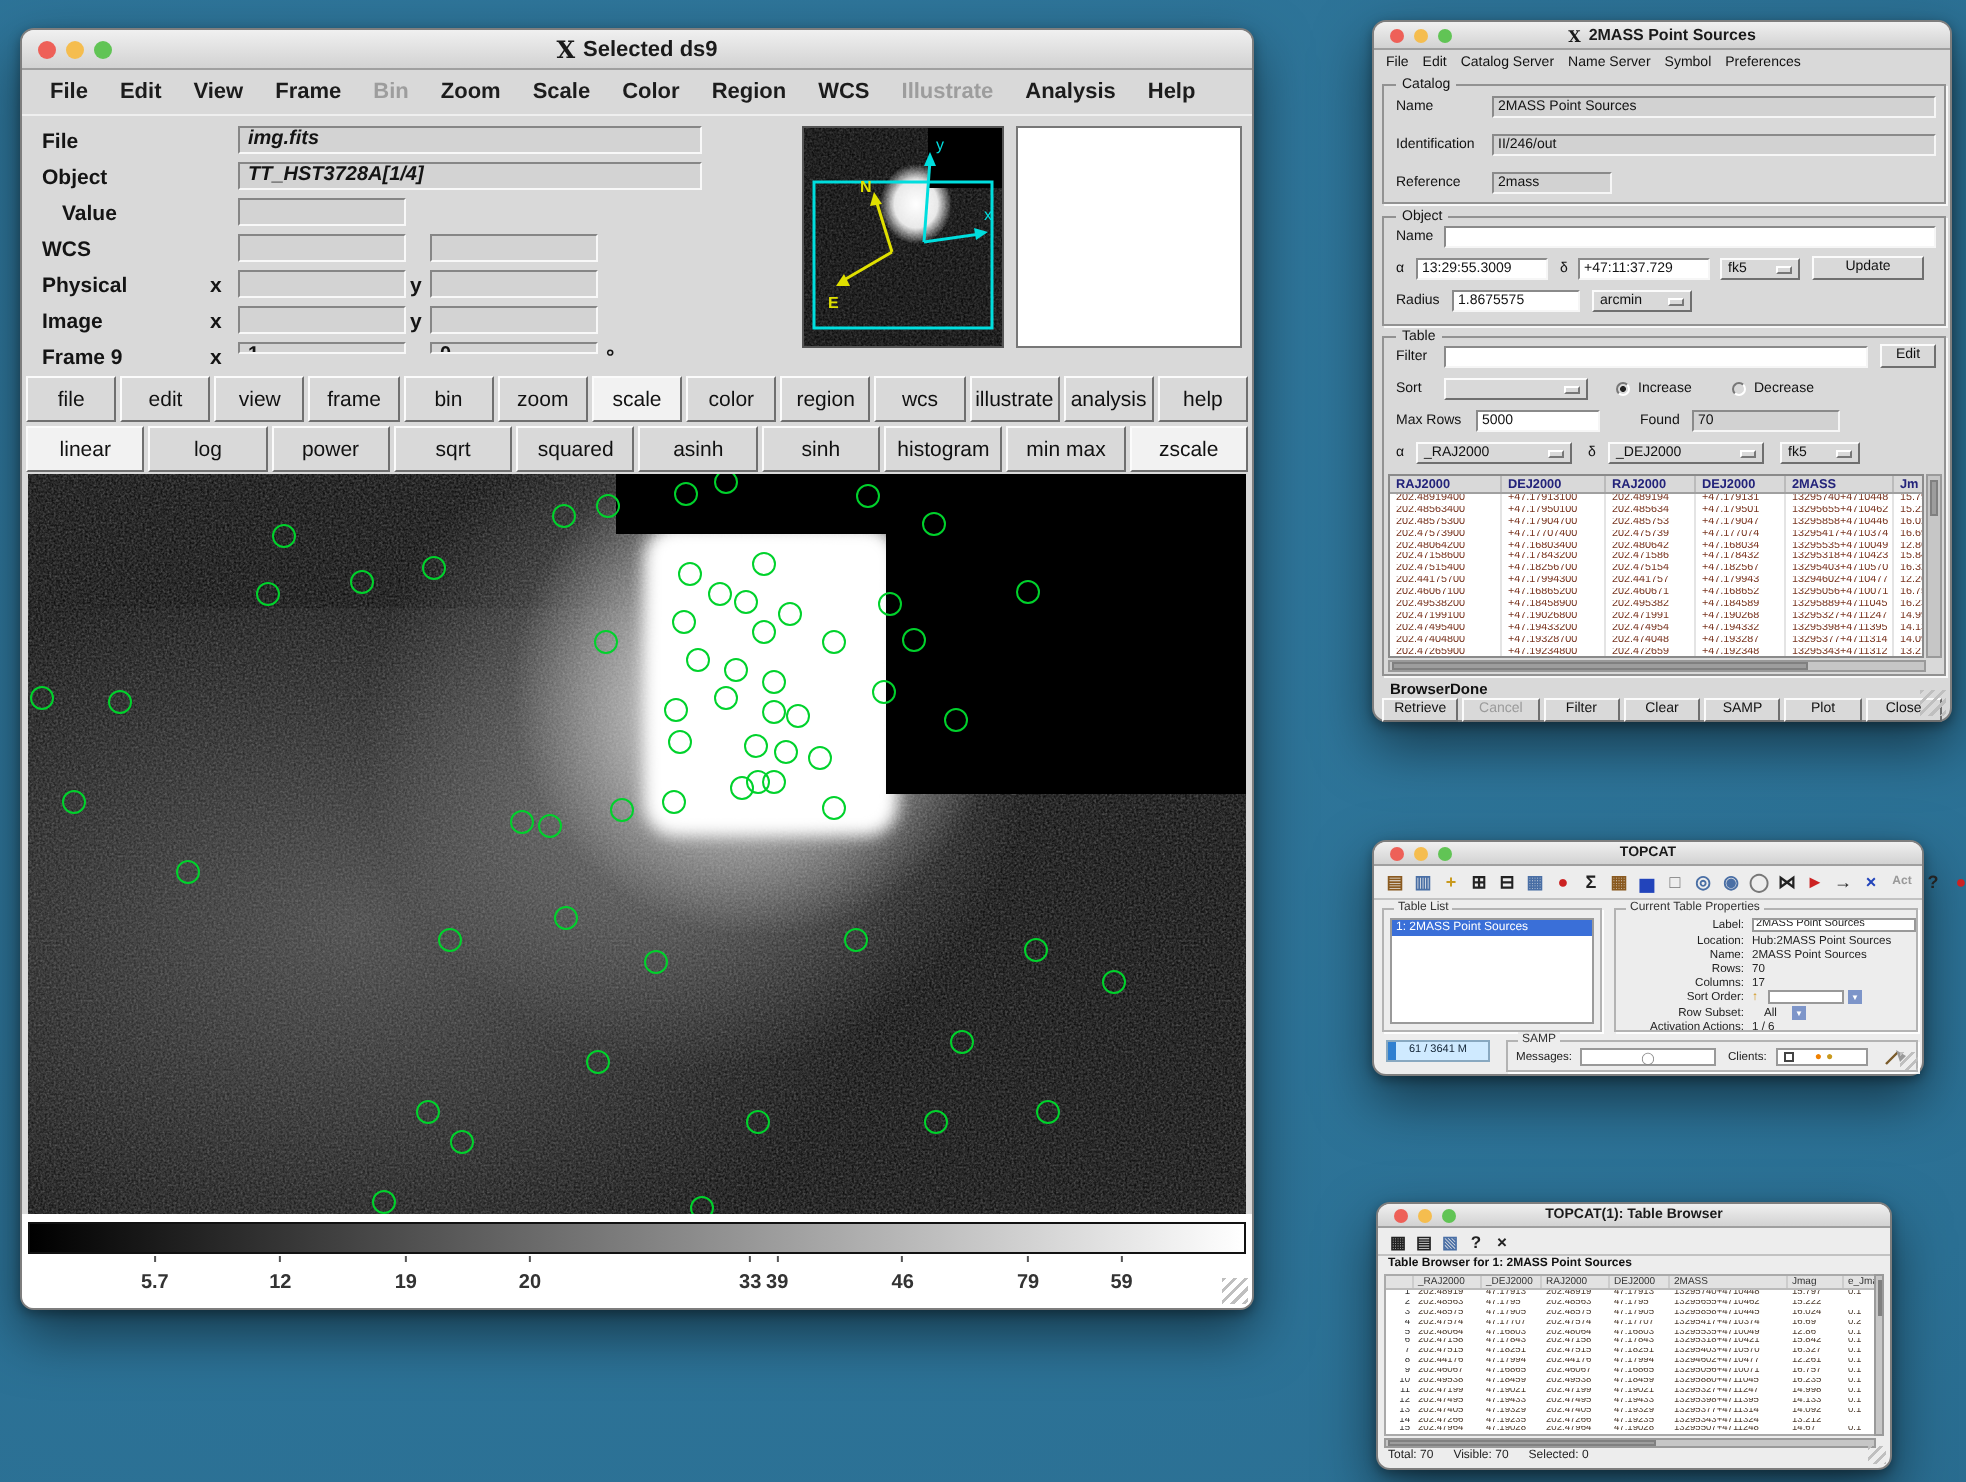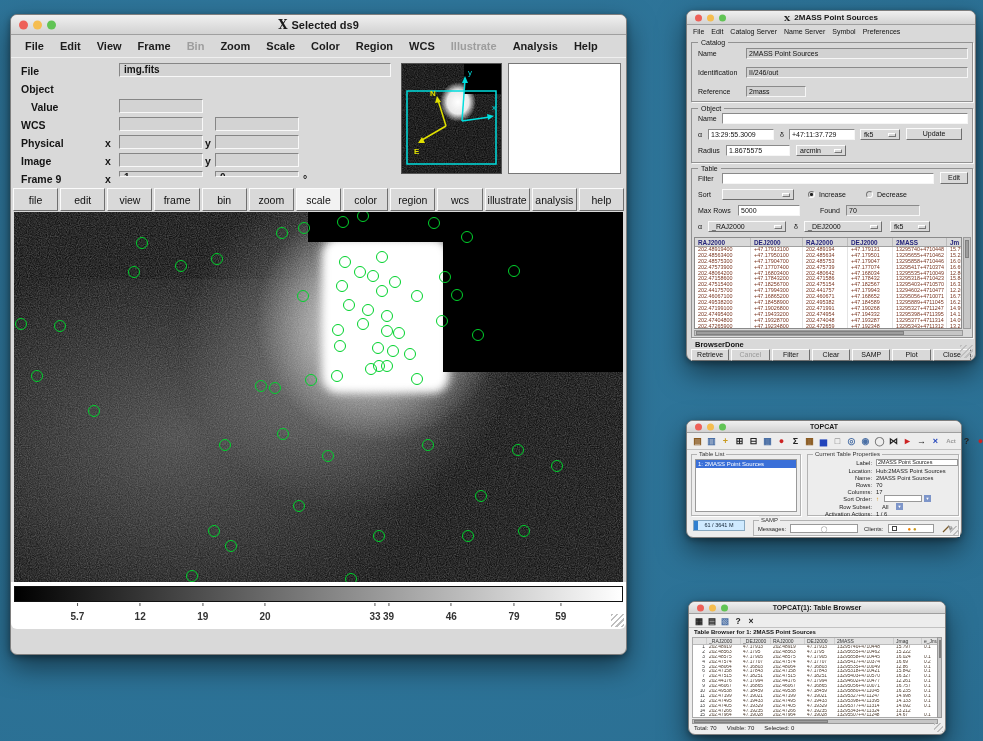--- a/index.html
+++ b/index.html
@@ -28,21 +28,21 @@
   .ds9-titlebar .xlogo{font-size:12px;}
   .ds9-menubar{height:22px;display:flex;align-items:center;padding:0 6px;background:#d9d9d9;}
   .ds9-menu-item{font-size:11px;font-weight:bold;color:#1c1c1c;padding:0 8px;}
   .ds9-menu-item.disabled{color:#9d9d9d;}
   .ds9-info{position:relative;height:130px;background:#d9d9d9;border-top:1px solid #efefef;}
   .inf-label{position:absolute;font-size:10.5px;font-weight:bold;color:#141414;}
   .inf-field{position:absolute;height:14px;background:#d3d3d3;
     border-top:1px solid #868686;border-left:1px solid #868686;
     border-bottom:1px solid #f8f8f8;border-right:1px solid #f8f8f8;
     font-size:10px;font-weight:bold;color:#141414;line-height:12px;padding:0 4px;overflow:hidden;white-space:nowrap;}
-  .inf-field.wide{left:108px;width:272px;}
+  .inf-field.wide{left:108px;width:232px;font-style:italic;}
   .inf-field.f1{left:108px;width:84px;}
   .inf-field.f2{left:204px;width:84px;}
   .inf-field.ctr{text-align:center;}
   .panner{position:absolute;left:390px;top:5px;width:101px;height:111px;background:#000;border:1px solid #555;}
   .magnifier{position:absolute;left:497px;top:5px;width:113px;height:111px;background:#fff;border:1px solid #777;}
   .ds9-tabs{height:25px;display:flex;padding:0 1px;background:#d9d9d9;}
   .tkbtn{flex:1;margin:1px;background:#d9d9d9;
     border-top:1.5px solid #fbfbfb;border-left:1.5px solid #fbfbfb;
     border-bottom:1.5px solid #6f6f6f;border-right:1.5px solid #6f6f6f;
     font-size:10.5px;color:#111;display:flex;align-items:center;justify-content:center;overflow:hidden;}
@@ -183,20 +183,21 @@
         <span class="ds9-menu-item">Region</span>
         <span class="ds9-menu-item">WCS</span>
         <span class="ds9-menu-item disabled">Illustrate</span>
         <span class="ds9-menu-item">Analysis</span>
         <span class="ds9-menu-item">Help</span>
       </div>
     <div class="ds9-info">
       <span class="inf-label" style="left:10px;top:7px">File</span>
       <span class="inf-field wide" style="top:5px">img.fits</span>
       <span class="inf-label" style="left:10px;top:25px">Object</span>
+      <span class="inf-field wide" style="top:23px">TT_HST3728A[1/4]</span>
       <span class="inf-label" style="left:20px;top:43px">Value</span>
       <span class="inf-field f1" style="top:41px"></span>
       <span class="inf-label" style="left:10px;top:61px">WCS</span>
       <span class="inf-field f1" style="top:59px"></span>
       <span class="inf-field f2" style="top:59px"></span>
       <span class="inf-label" style="left:10px;top:79px">Physical</span>
       <span class="inf-label" style="left:94px;top:79px">x</span>
       <span class="inf-field f1" style="top:77px"></span>
       <span class="inf-label" style="left:194px;top:79px">y</span>
       <span class="inf-field f2" style="top:77px"></span>
@@ -257,20 +258,33 @@
         <span class="tkbtn">frame</span>
         <span class="tkbtn">bin</span>
         <span class="tkbtn">zoom</span>
         <span class="tkbtn active">scale</span>
         <span class="tkbtn">color</span>
         <span class="tkbtn">region</span>
         <span class="tkbtn">wcs</span>
         <span class="tkbtn">illustrate</span>
         <span class="tkbtn">analysis</span>
         <span class="tkbtn">help</span>
+      </div>
+    <div class="ds9-tabs">
+
+    <span class="tkbtn active">linear</span>
+        <span class="tkbtn">log</span>
+        <span class="tkbtn">power</span>
+        <span class="tkbtn">sqrt</span>
+        <span class="tkbtn">squared</span>
+        <span class="tkbtn">asinh</span>
+        <span class="tkbtn">sinh</span>
+        <span class="tkbtn">histogram</span>
+        <span class="tkbtn">min max</span>
+        <span class="tkbtn active">zscale</span>
       </div>
 
     <div class="ds9-image">
       <svg class="noise-svg">
         <rect width="100%" height="100%" filter="url(#grain)"></rect>
       </svg>
       <div class="layer g1"></div>
       <div class="layer g2"></div>
       <div class="layer halo"></div>
       <div class="layer core"></div>

